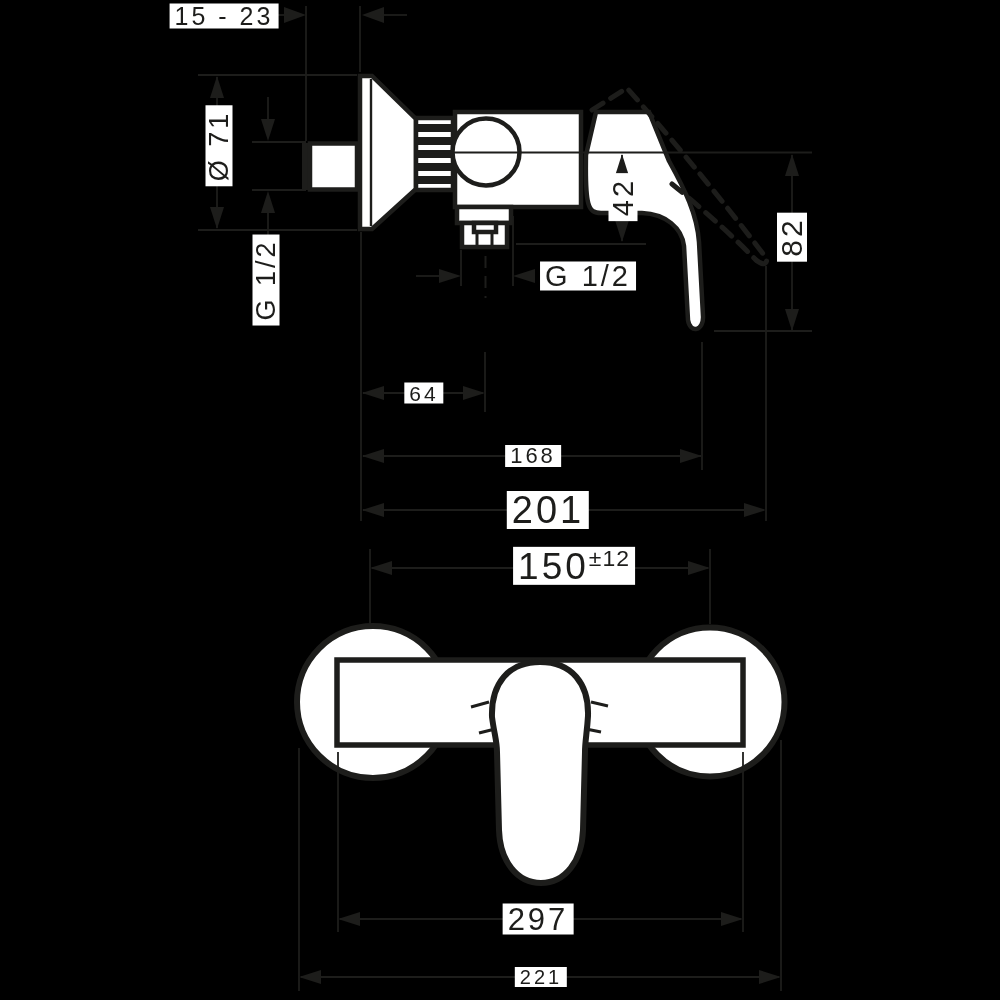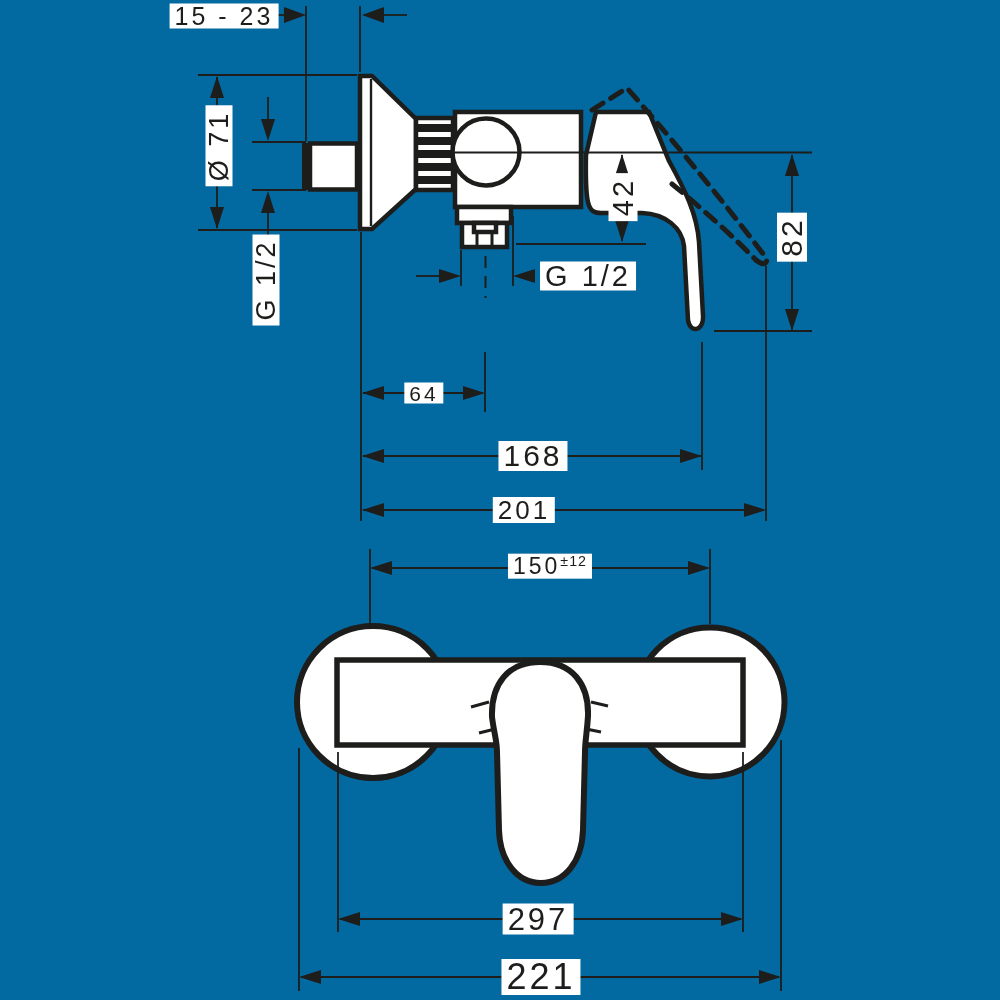--- a/index.html
+++ b/index.html
@@ -1,16 +1,16 @@
 <!DOCTYPE html>
 <html><head>
 <meta charset="utf-8">
 <style>
   html,body{margin:0;padding:0;background:#ffffff;}
-  #stage{position:relative;width:1000px;height:1000px;background:#0369a1;overflow:hidden;
+  #stage{position:relative;width:1000px;height:1000px;background:#000000;overflow:hidden;
          font-family:"Liberation Sans", sans-serif;color:#1d1d1b;}
   #stage svg{position:absolute;left:0;top:0;}
   .lbl{position:absolute;transform:translate(-50%,-50%);white-space:nowrap;
        background:#ffffff;padding:0 5px;letter-spacing:3px;color:#1d1d1b;line-height:1;}
   .lbl.rot{transform:translate(-50%,-50%) rotate(-90deg);}
   .lbl sup{font-size:0.62em;letter-spacing:1px;vertical-align:super;}
   
   .thin{stroke:#1d1d1b;stroke-width:1.8;fill:none;}
   .thin2{stroke:#1d1d1b;stroke-width:2.4;fill:none;}
   .mid{stroke:#1d1d1b;stroke-width:3;fill:none;}
@@ -198,27 +198,27 @@
 <div class="lbl rot" style="left:219px;top:146px;font-size:27px;">Ø 71</div>
 
 <div class="lbl rot" style="left:266px;top:280px;font-size:27px;">G 1/2</div>
 
 <div class="lbl rot" style="left:623px;top:197px;font-size:29px;">42</div>
 
 <div class="lbl" style="left:588px;top:276px;font-size:29px;">G 1/2</div>
 
 <div class="lbl" style="left:424px;top:393px;font-size:21px;">64</div>
 
-<div class="lbl" style="left:533px;top:456px;font-size:30px;">168</div>
-
-<div class="lbl" style="left:524px;top:510px;font-size:26px;text-align:right;">201</div>
+<div class="lbl" style="left:533px;top:456px;font-size:22px;">168</div>
+
+<div class="lbl" style="left:548px;top:510px;font-size:38px;text-align:right;">201</div>
 
 <div class="lbl rot" style="left:792px;top:237px;font-size:30px;">82</div>
 
-<div class="lbl" style="left:550px;top:566px;font-size:23px;">
+<div class="lbl" style="left:574px;top:566px;font-size:37px;">
   <span>150</span><sup>±12</sup>
 </div>
 
 <div class="lbl" style="left:538px;top:919px;font-size:31px;">297</div>
 
-<div class="lbl" style="left:541px;top:977px;font-size:36px;">221</div>
+<div class="lbl" style="left:541px;top:977px;font-size:20px;">221</div>
 
 </div>
 
 </body></html>

